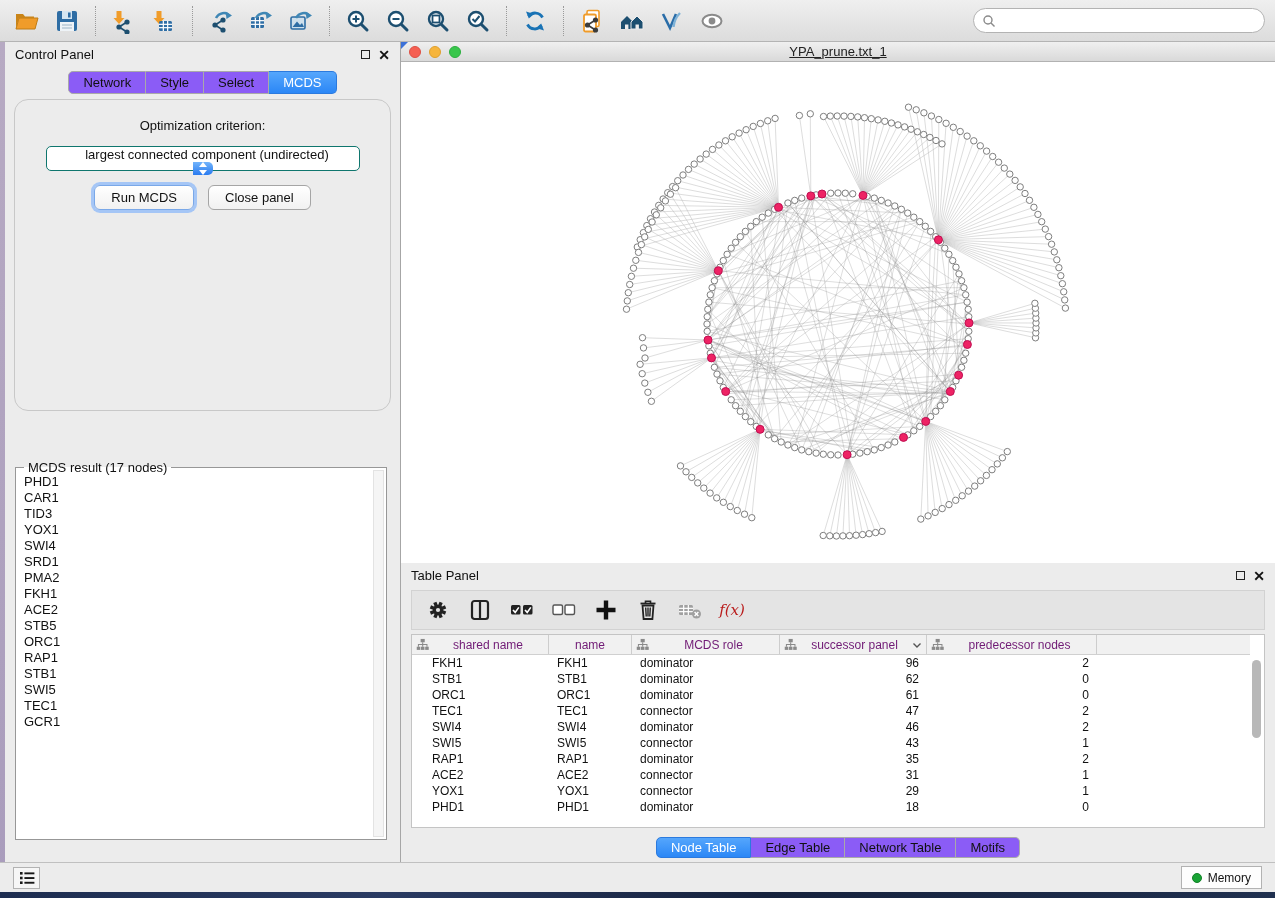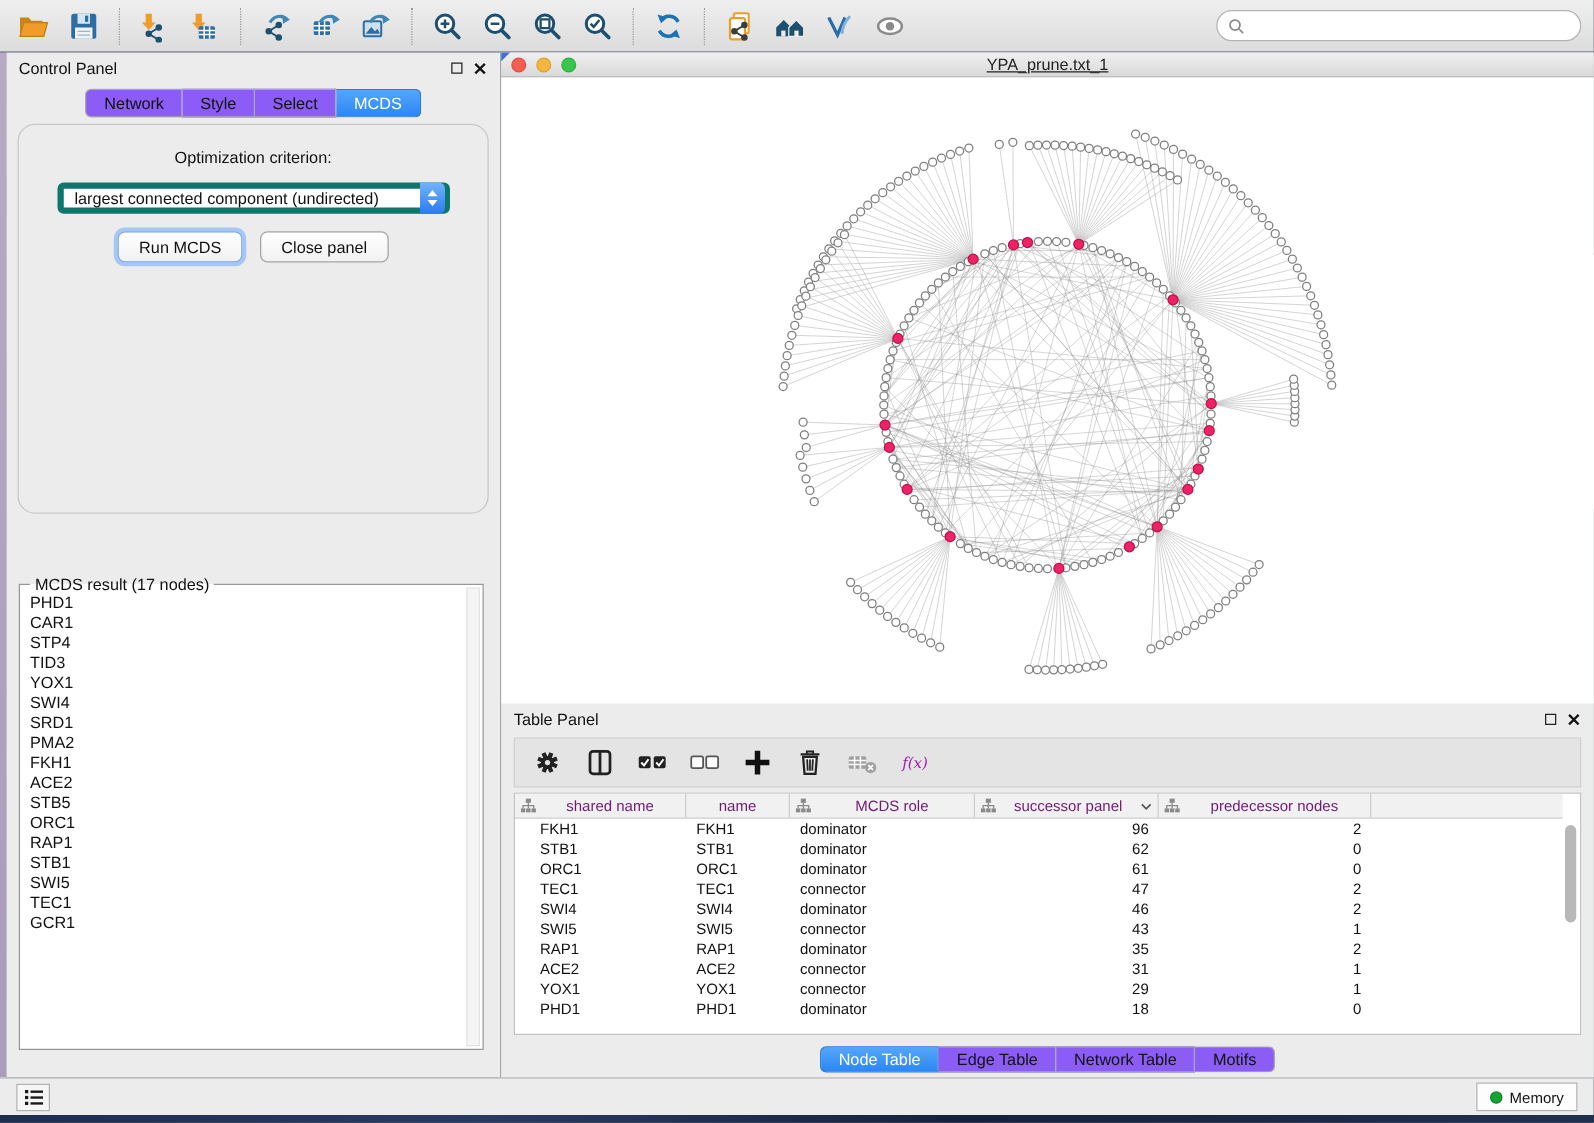--- a/index.html
+++ b/index.html
@@ -41,21 +41,21 @@
     background:#8b5cf6; border:1px solid #a9a9a9; border-left-width:0; color:#111; }
   .seg .tab:first-child { border-left-width:1px; border-radius:5px 0 0 5px; }
   .seg .tab:last-child { border-radius:0 5px 5px 0; }
   .seg .tab.active { background:linear-gradient(#55a6fc,#2b87f6); color:#fff;
     border-color:#2b7ade; }
 
   .mcds-pane { margin:5px 9px 0 9px; height:312px; border:1px solid #c8c8c8;
     border-radius:14px; background:#ececec; padding-top:18px; }
   .opt-label { text-align:center; font-size:13px; color:#111; margin-bottom:13px; }
   .combo { width:314px; height:25px; margin:0 auto; background:#fff;
-    border:5px solid #0f766e; border-radius:5px; display:flex; align-items:center; }
+    border:1px solid #0f766e; border-radius:5px; display:flex; align-items:center;flex-direction:column; }
   .combo-text { flex:1; font-size:13px; padding-left:9px; color:#111; white-space:nowrap; }
   .combo-step { width:20px; height:25px; margin-right:-1px; border-radius:0 5px 5px 0;
     background:linear-gradient(#72b4fb,#2a7bf0); display:flex; flex-direction:column;
     align-items:center; justify-content:center; gap:3px; }
   .chev-up { width:0; height:0; border-left:4px solid transparent; border-right:4px solid transparent;
     border-bottom:5px solid #fff; }
   .chev-dn { width:0; height:0; border-left:4px solid transparent; border-right:4px solid transparent;
     border-top:5px solid #fff; }
   .btn-row { display:flex; justify-content:center; gap:14px; margin-top:14px; }
   .aqua-btn { height:25px; padding:0 16px; font-size:13px; color:#111;
@@ -83,21 +83,21 @@
   .net-title { position:absolute; left:0; right:0; text-align:center; font-size:13px; color:#222;text-decoration:underline; }
   .focus-wedge { position:absolute; left:0; top:0; width:0; height:0;
     border-left:7px solid #3b71d8; border-bottom:7px solid transparent; }
   .net-canvas { position:absolute; left:0; top:20px; right:0; bottom:0; background:#fff; }
 
   
   .table-panel { position:absolute; left:0; right:0; top:521px; bottom:0; background:#ececec; }
   .tp-toolbar { margin:2px 10px 0 10px; height:40px; background:#e4e4e4;
     border:1px solid #d2d2d2; display:flex; align-items:center; gap:10px; padding-left:10px; }
   .tp-btn { width:32px; height:30px; display:flex; align-items:center; justify-content:center; }
-  .fx-label { font-family:"DejaVu Serif",serif; font-style:italic; font-size:12px; color:#a21caf; }
+  .fx-label { font-family:"DejaVu Serif",serif; font-style:italic; font-size:15px; color:#b91c1c; }
 
   .node-table { margin:4px 10px 0 10px; background:#fff; border:1px solid #c4c4c4;
     position:relative; height:194px; }
   .nt-scroll { position:absolute; top:3px; bottom:40px; right:2px; width:11px; background:#fff; }
   .nt-thumb { position:absolute; top:22px; right:1px; width:9px; height:78px;
     background:#b8b8b8; border-radius:5px; }
   .nt-grid { position:absolute; left:0; top:0; right:14px; }
   .nt-row { display:grid; grid-template-columns:137px 83px 148px 147px 170px 1fr; height:16px; }
   .nt-row.header { height:20px; background:#f1f1f1; border-bottom:1px solid #d0d0d0; }
   .nt-hcell { display:flex; align-items:center; font-size:12px; color:#701a75;
@@ -310,21 +310,20 @@
         <button class="aqua-btn default">Run MCDS</button>
         <button class="aqua-btn">Close panel</button>
       </div>
     </div>
 
     <div class="result-box">
       <span class="result-title">MCDS result (17 nodes)</span>
       <div class="result-list" id="mcds-result-list">
           <div>PHD1</div>
           <div>CAR1</div>
-          <div>STP4</div>
           <div>TID3</div>
           <div>YOX1</div>
           <div>SWI4</div>
           <div>SRD1</div>
           <div>PMA2</div>
           <div>FKH1</div>
           <div>ACE2</div>
           <div>STB5</div>
           <div>ORC1</div>
           <div>RAP1</div>

